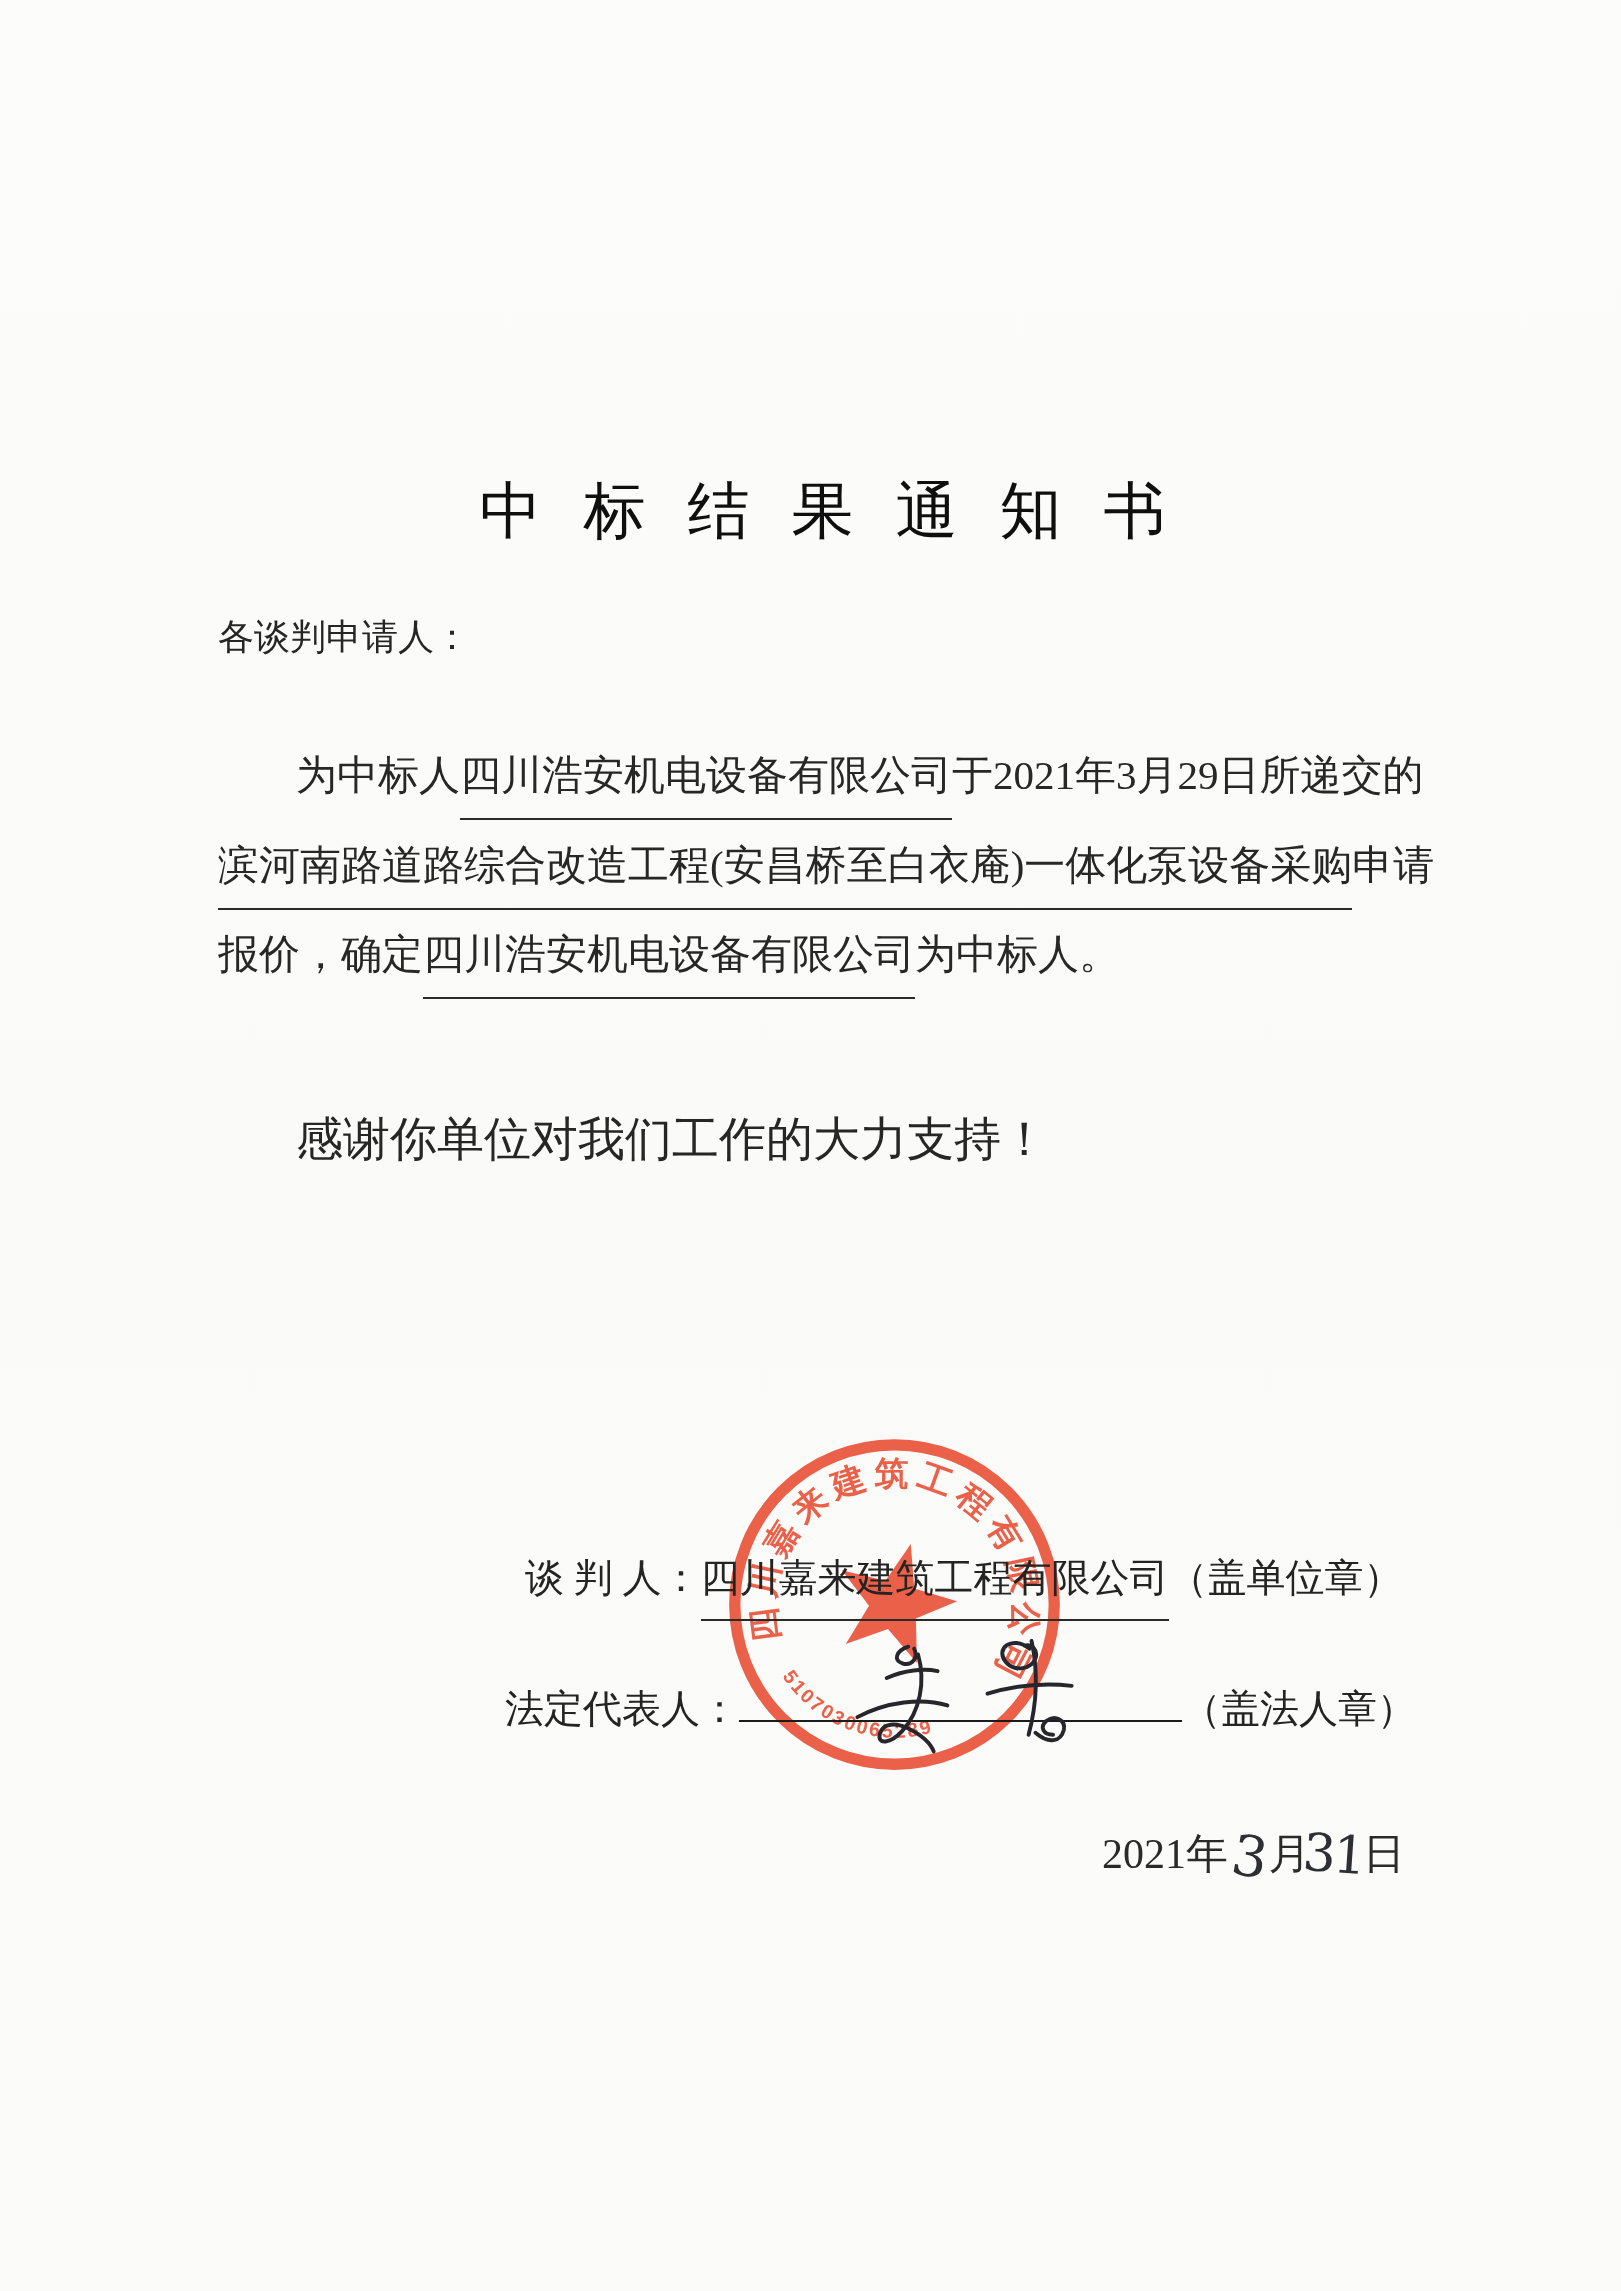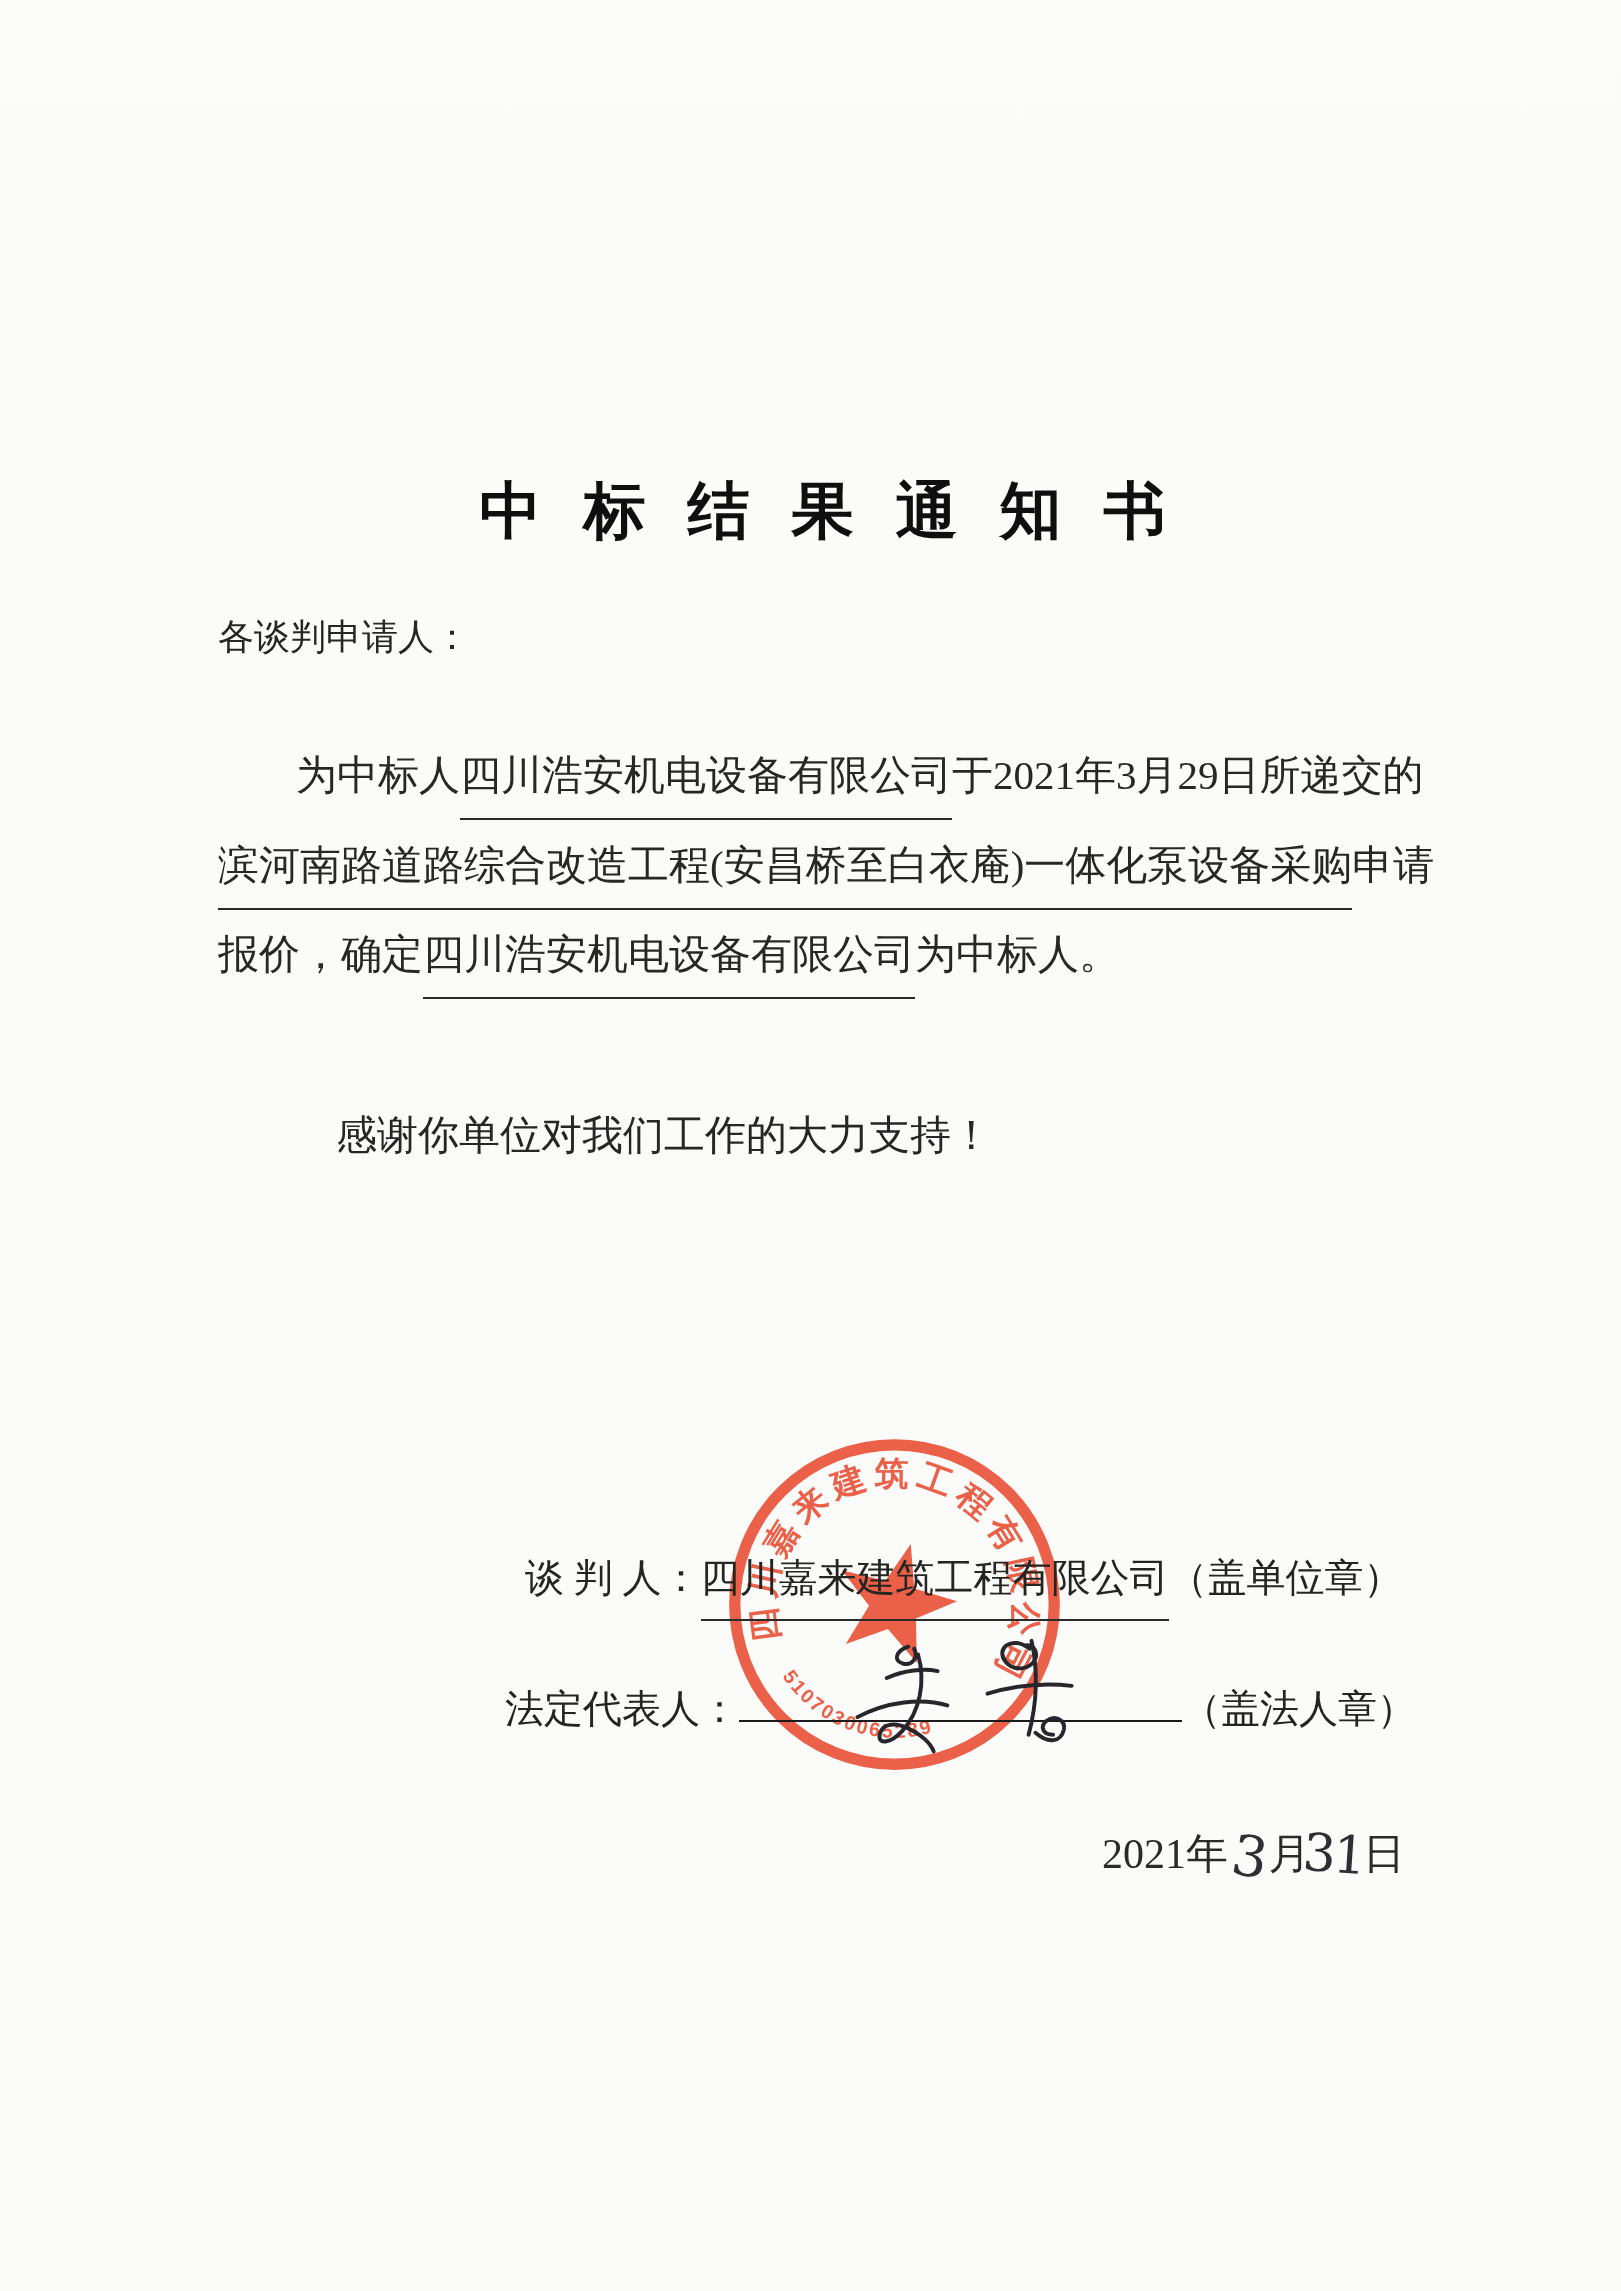--- a/index.html
+++ b/index.html
@@ -10,29 +10,29 @@
     overflow:hidden;
     font-family:"Liberation Serif","DejaVu Serif",serif;
     color:#262626;
   }
   .abs{position:absolute;white-space:nowrap;}
   .title{
     position:absolute;left:0;top:469px;width:100%;
     box-sizing:border-box;padding-left:66px;
     text-align:center;
     font-family:"Liberation Sans","DejaVu Sans",sans-serif;
-    font-weight:bold;font-size:62px;letter-spacing:42px;
+    font-weight:normal;font-size:62px;letter-spacing:42px;
     color:#0f0f0f;
   }
   .salutation{left:218px;top:613px;font-size:36px;font-family:Liberation Mono, monospace;}
   .bodyline{font-size:41px;color:#272725;z-index:2;}
   .line1{left:296px;top:748px;}
   .line2{left:218px;top:838px;}
   .line3{left:218px;top:927px;text-align:right;}
-  .thanks{left:296px;top:1108px;font-size:41px;margin-left:40px;}
+  .thanks{left:296px;top:1108px;font-size:47px;}
   .u{border-bottom:2.5px solid #2a2a28;padding-bottom:20px;}
   .sigline{font-size:39px;z-index:4;color:#242422;}
   .negotiator{left:525px;top:1551px;}
   .legalrep{left:505px;top:1682px;text-align:center;}
   .blank-underline{
     display:inline-block;width:443px;height:35px;
     border-bottom:2.9px solid #1b1b1b;
   }
   .dateline{left:1102px;top:1821px;font-size:42px;color:#2a2a28;z-index:2;}
   .hand{

